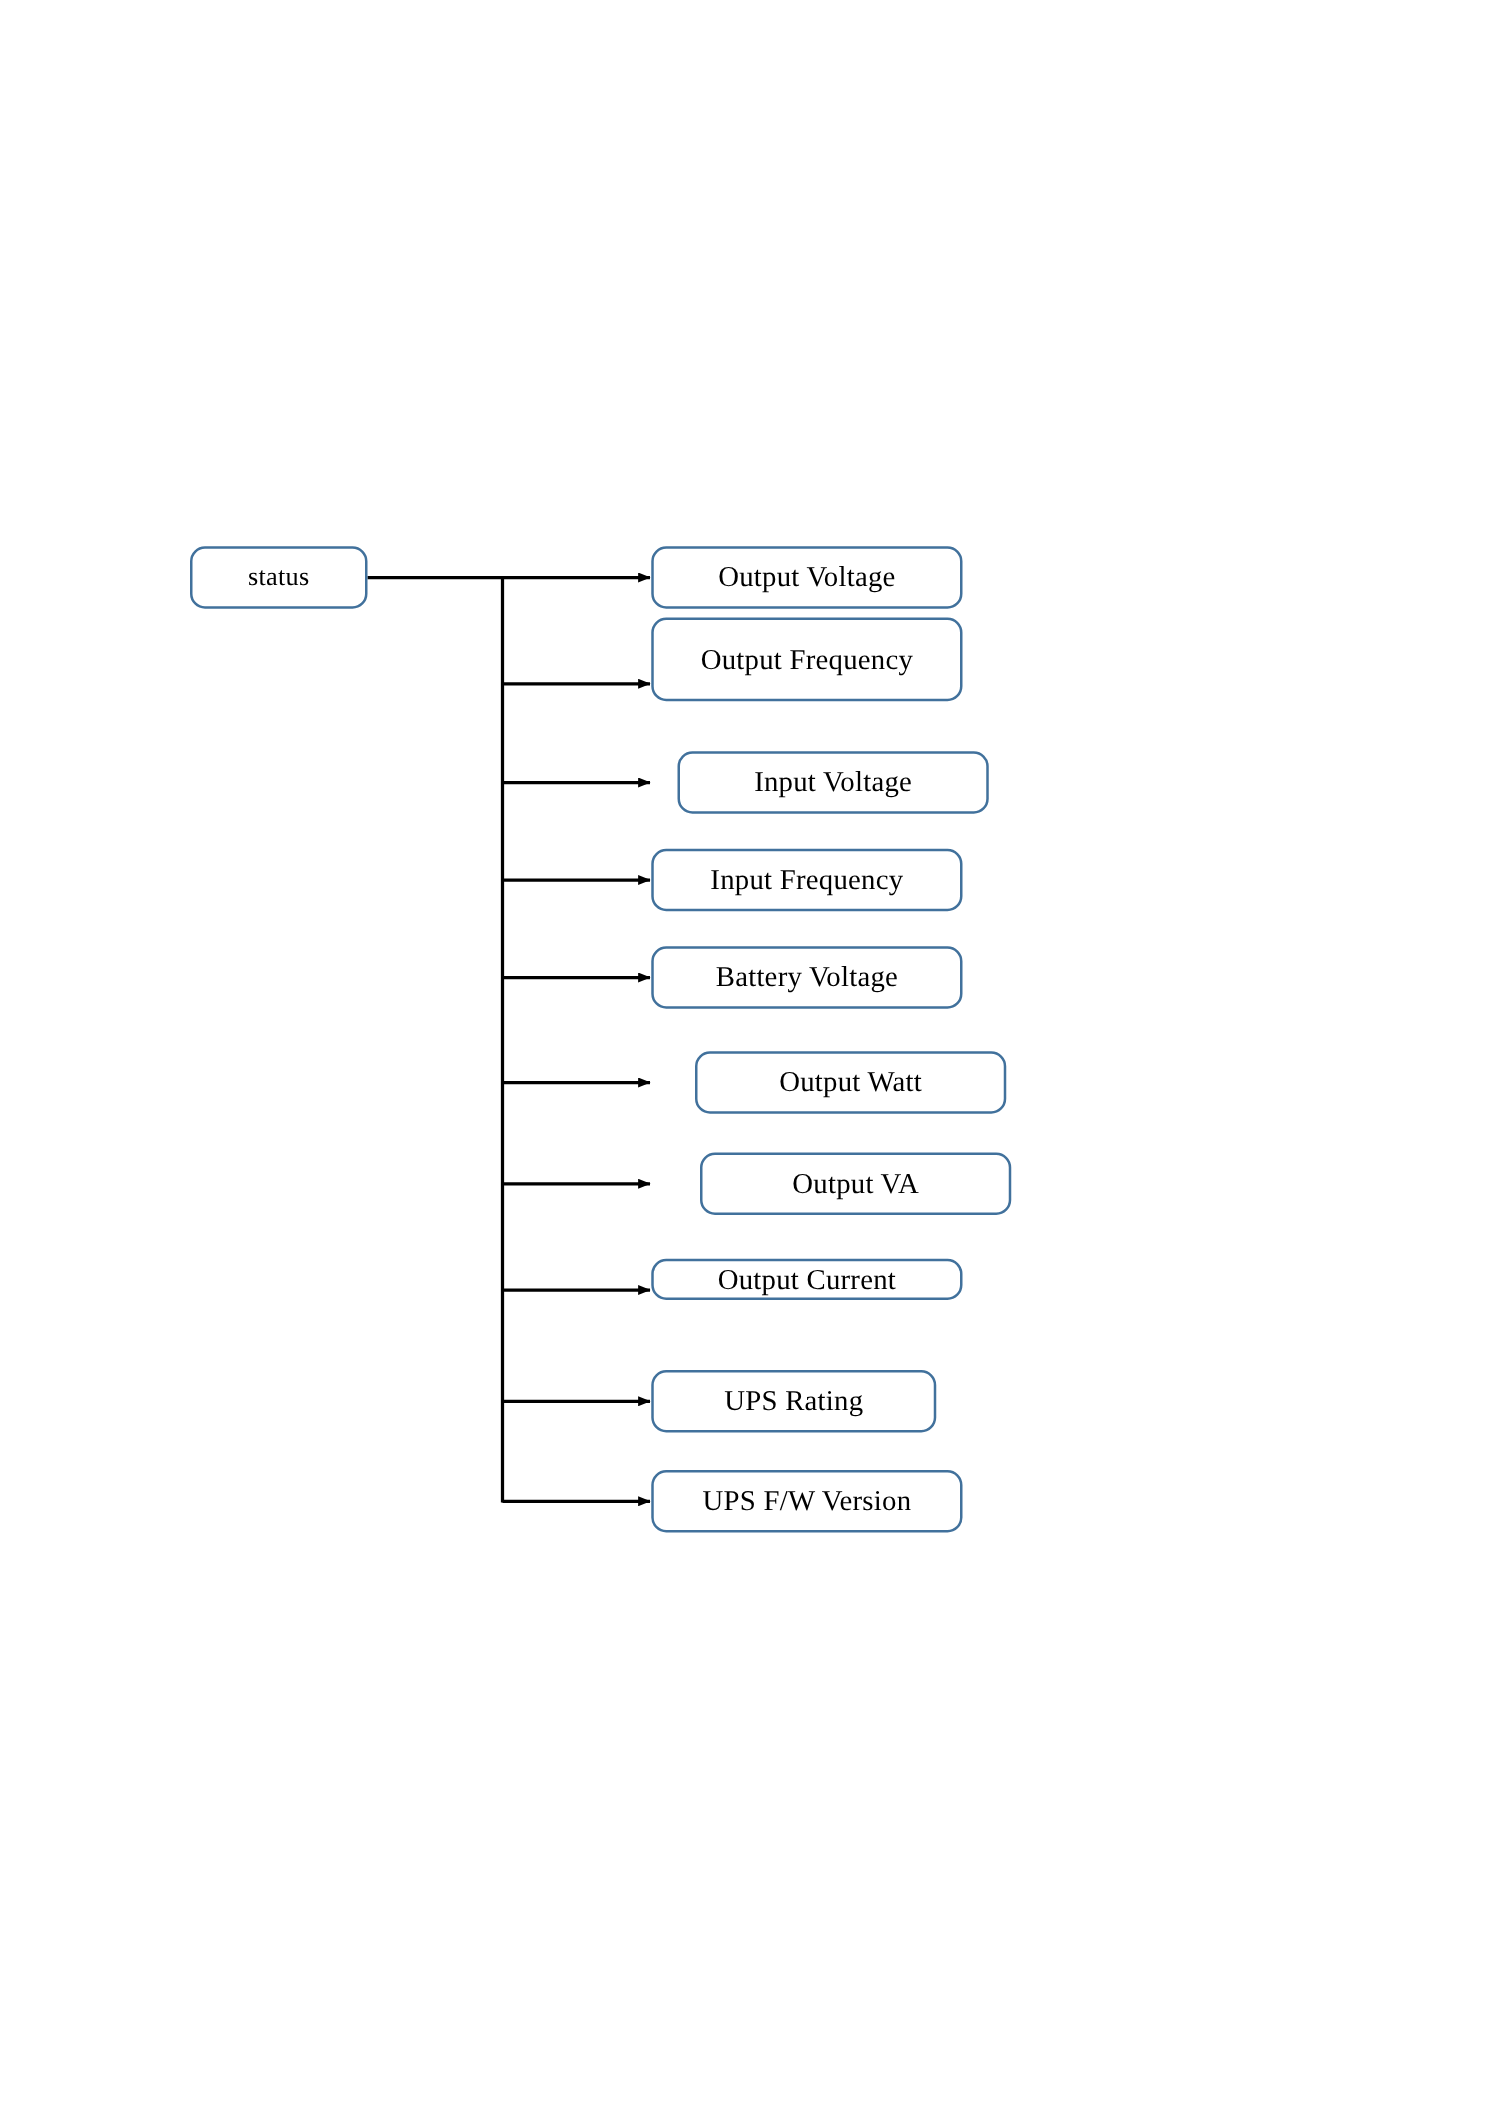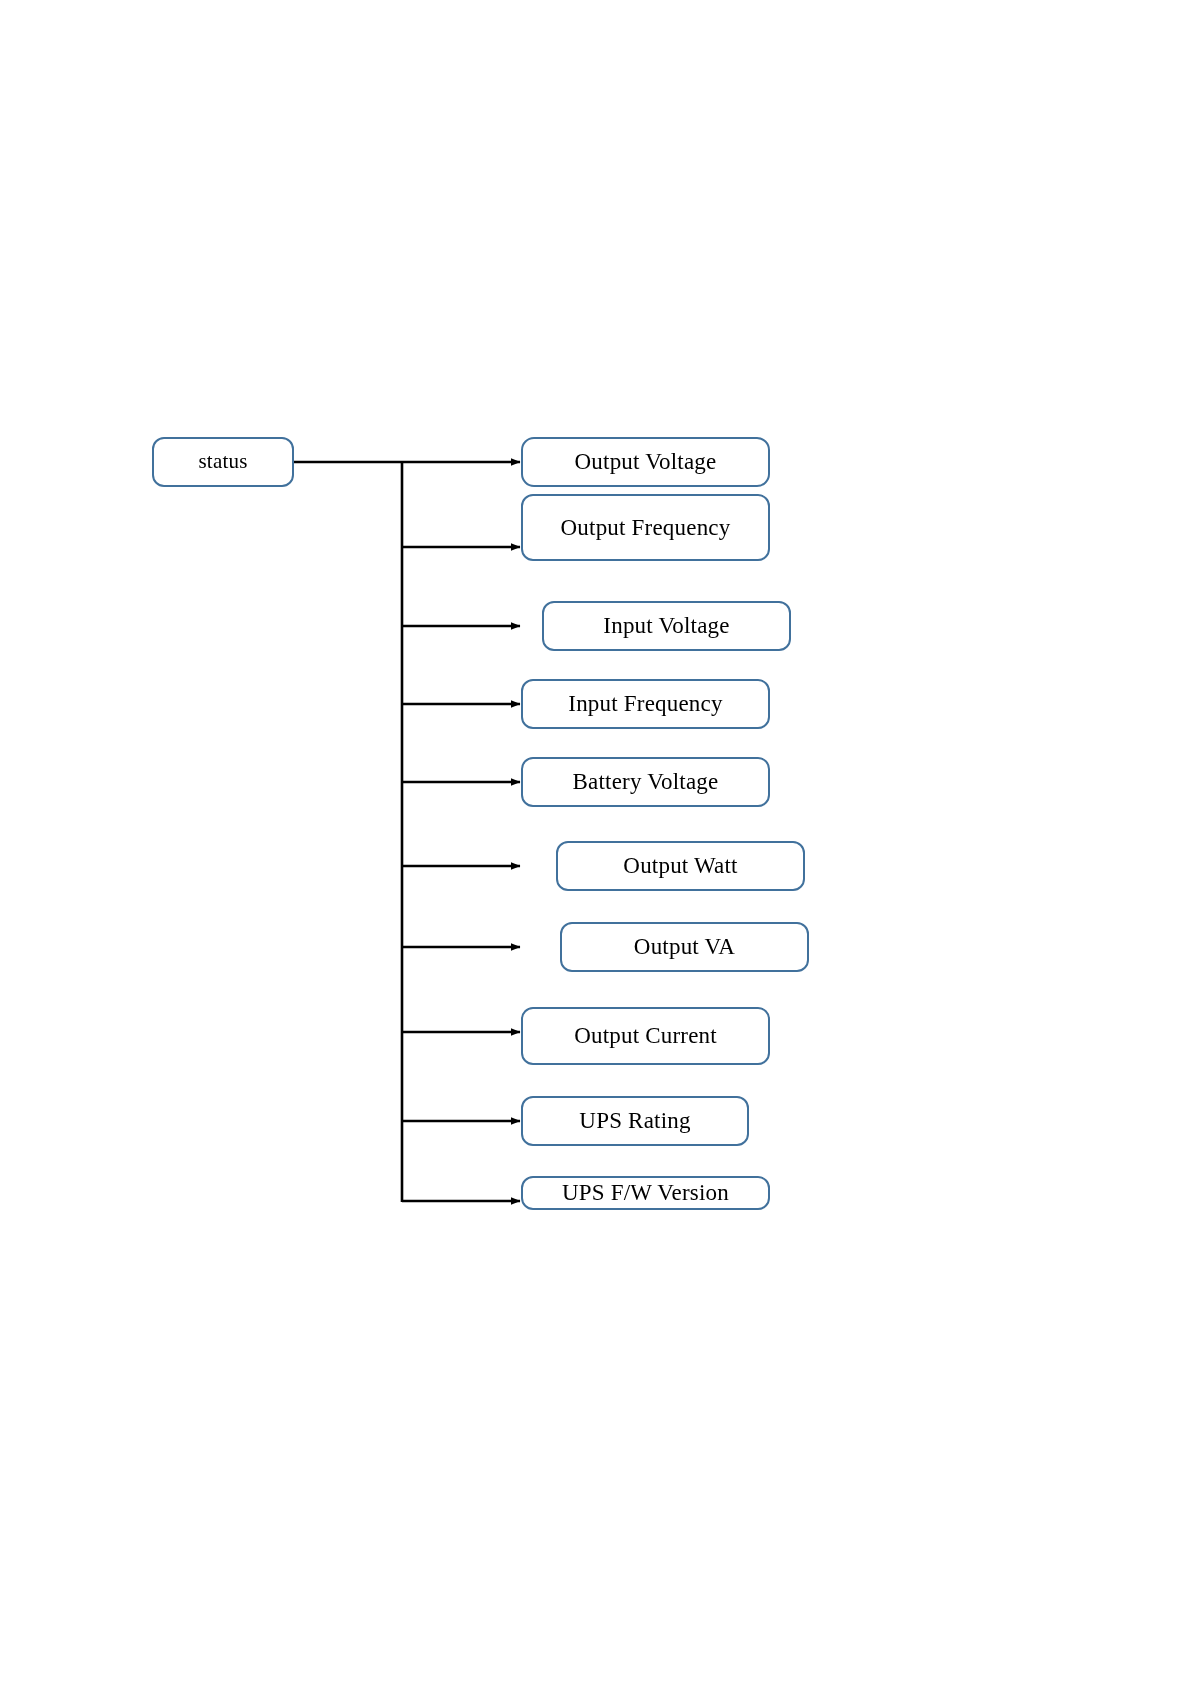--- a/index.html
+++ b/index.html
@@ -69,45 +69,45 @@
         <path d="M 402 1032 L 520 1032" stroke="#000000" marker-end="url(#arrow)"></path>
         <path d="M 402 1121 L 520 1121" stroke="#000000" marker-end="url(#arrow)"></path>
         <path d="M 402 1201 L 520 1201" stroke="#000000" marker-end="url(#arrow)"></path>
       </g>
   </svg>
 
   <div id="node-layer">
       <div class="node node-root" style="left: 152px; top: 437px; width: 142px; height: 50px; text-align: right; --stroke: #41719c;">
         <span>status</span>
       </div>
-      <div class="node" style="left: 521px; top: 437px; width: 249px; height: 50px; border-radius: 13px; --stroke: #41719c;">
+      <div class="node" style="left: 521px; top: 437px; width: 249px; height: 50px; --stroke: #41719c;">
         <span>Output Voltage</span>
       </div>
       <div class="node" style="left: 521px; top: 494px; width: 249px; height: 67px; font-family: Liberation Serif, serif; --stroke: #41719c;">
         <span>Output Frequency</span>
       </div>
       <div class="node" style="left: 542px; top: 601px; width: 249px; height: 50px; --stroke: #41719c;">
         <span>Input Voltage</span>
       </div>
       <div class="node" style="left: 521px; top: 679px; width: 249px; height: 50px; --stroke: #41719c;">
         <span>Input Frequency</span>
       </div>
       <div class="node" style="left: 521px; top: 757px; width: 249px; height: 50px; --stroke: #41719c;">
         <span>Battery Voltage</span>
       </div>
       <div class="node" style="left: 521px; top: 841px; width: 249px; height: 50px; margin-left: 35px; --stroke: #41719c;">
         <span>Output Watt</span>
       </div>
       <div class="node" style="left: 521px; top: 922px; width: 249px; height: 50px; margin-left: 39px; --stroke: #41719c;">
         <span>Output VA</span>
       </div>
-      <div class="node" style="left: 521px; top: 1007px; width: 249px; height: 58px; --stroke: #41719c;">
+      <div class="node" style="left: 521px; top: 1007px; width: 249px; height: 33px; --stroke: #41719c;">
         <span>Output Current</span>
       </div>
       <div class="node" style="left: 521px; top: 1096px; width: 228px; height: 50px; --stroke: #41719c;">
         <span>UPS Rating</span>
       </div>
-      <div class="node" style="left: 521px; top: 1176px; width: 249px; height: 34px; --stroke: #41719c;">
+      <div class="node" style="left: 521px; top: 1176px; width: 249px; height: 50px; --stroke: #41719c;">
         <span>UPS F/W Version</span>
       </div>
     </div>
 
 </div>
 
 </body></html>

